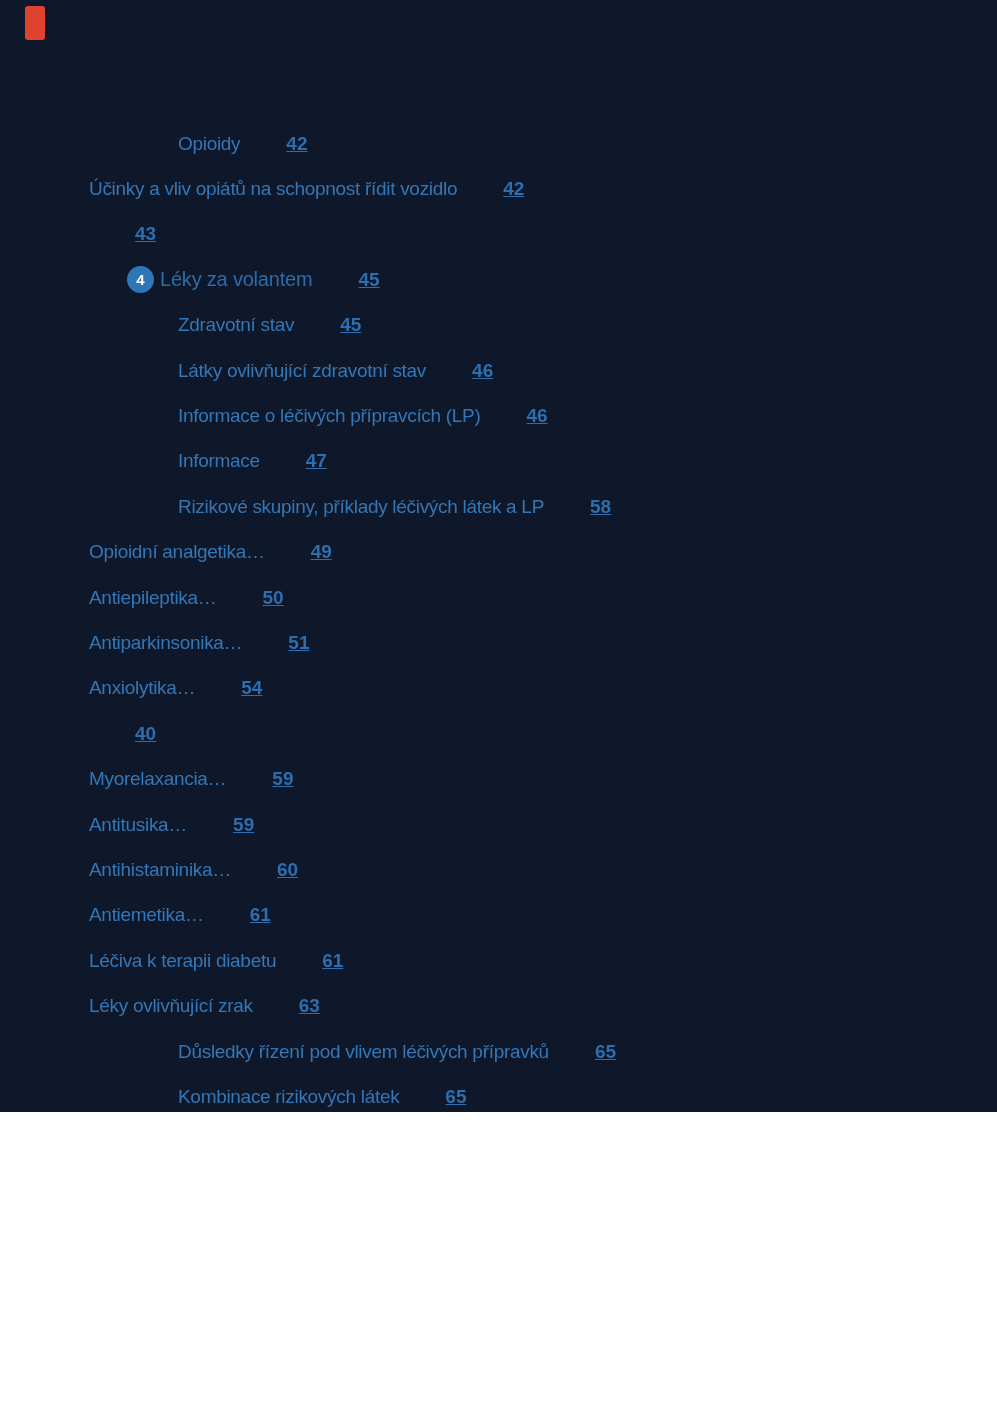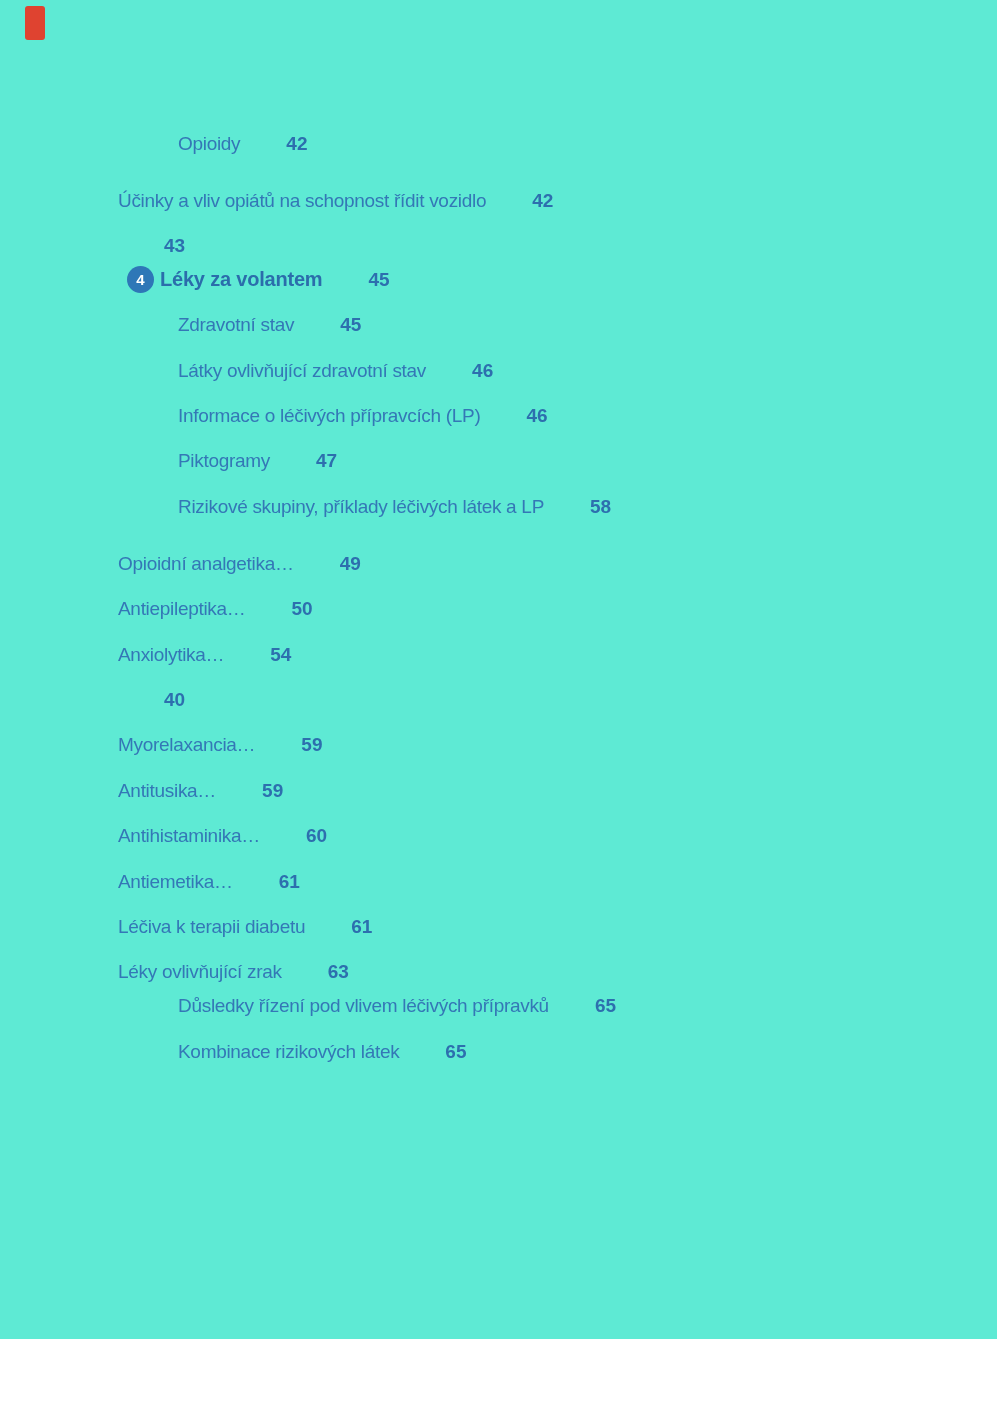--- a/index.html
+++ b/index.html
@@ -1,20 +1,20 @@
 <!DOCTYPE html>
 <html lang="cs"><head>
 <meta charset="utf-8">
 <title>Table of Contents</title>
 <style>
   html,body{margin:0;padding:0;background:#ffffff;}
   .page{
     position:relative;
-    width:997px;height:1339px;
-    background:#5eead4;
+    width:997px;height:1112px;
+    background:#0f172a;
     overflow:hidden;
     font-family:"Liberation Sans", sans-serif;
   }
   .red-marker{
     position:absolute;
     left:25px;top:6px;
     width:20px;height:34px;
     border-radius:3px;
     background:#df4330;
   }
@@ -23,39 +23,40 @@
     left:0;top:121px;right:0;
   }
   .toc-row{
     display:flex;
     align-items:center;
     height:45.4px;
     cursor:default;
   }
   .lvl0{padding-left:127px;}
   .lvl1{padding-left:178px;}
-  .lvl2{padding-left:118px;align-items:flex-end;}
+  .lvl2{padding-left:89px;}
   .entry-label{
     font-size:19px;
     letter-spacing:-0.3px;
     color:#3477b6;
     white-space:pre;
   }
   .lvl0 .entry-label{
     font-size:20px;
-    font-weight:700;
+    font-weight:400;
     letter-spacing:-0.2px;
     color:#2b6dab;
   }
   .page-number{
     font-size:19px;
     font-weight:700;
     color:#2d6fae;
     margin-left:46px;
     letter-spacing:0;
+    text-decoration:underline;
   }
   .chapter-badge{
     flex:0 0 27px;
     width:27px;height:27px;
     border-radius:50%;
     background:#2e77b7;
     color:#ffffff;
     font-size:15px;
     font-weight:700;
     display:flex;
@@ -92,34 +93,38 @@
   </div>
       <div class="toc-row lvl1">
     <span class="entry-label">Látky ovlivňující zdravotní stav</span>
     <span class="page-number">46</span>
   </div>
       <div class="toc-row lvl1">
     <span class="entry-label">Informace o léčivých přípravcích (LP)</span>
     <span class="page-number">46</span>
   </div>
       <div class="toc-row lvl1">
-    <span class="entry-label">Piktogramy</span>
+    <span class="entry-label">Informace</span>
     <span class="page-number">47</span>
   </div>
       <div class="toc-row lvl1">
     <span class="entry-label">Rizikové skupiny, příklady léčivých látek a LP</span>
     <span class="page-number">58</span>
   </div>
       <div class="toc-row lvl2">
     <span class="entry-label">Opioidní analgetika…</span>
     <span class="page-number">49</span>
   </div>
       <div class="toc-row lvl2">
     <span class="entry-label">Antiepileptika…</span>
     <span class="page-number">50</span>
+  </div>
+      <div class="toc-row lvl2">
+    <span class="entry-label">Antiparkinsonika…</span>
+    <span class="page-number">51</span>
   </div>
       <div class="toc-row lvl2">
     <span class="entry-label">Anxiolytika…</span>
     <span class="page-number">54</span>
   </div>
       <div class="toc-row lvl2">
     <span class="page-number">40</span>
   </div>
       <div class="toc-row lvl2">
     <span class="entry-label">Myorelaxancia…</span>

